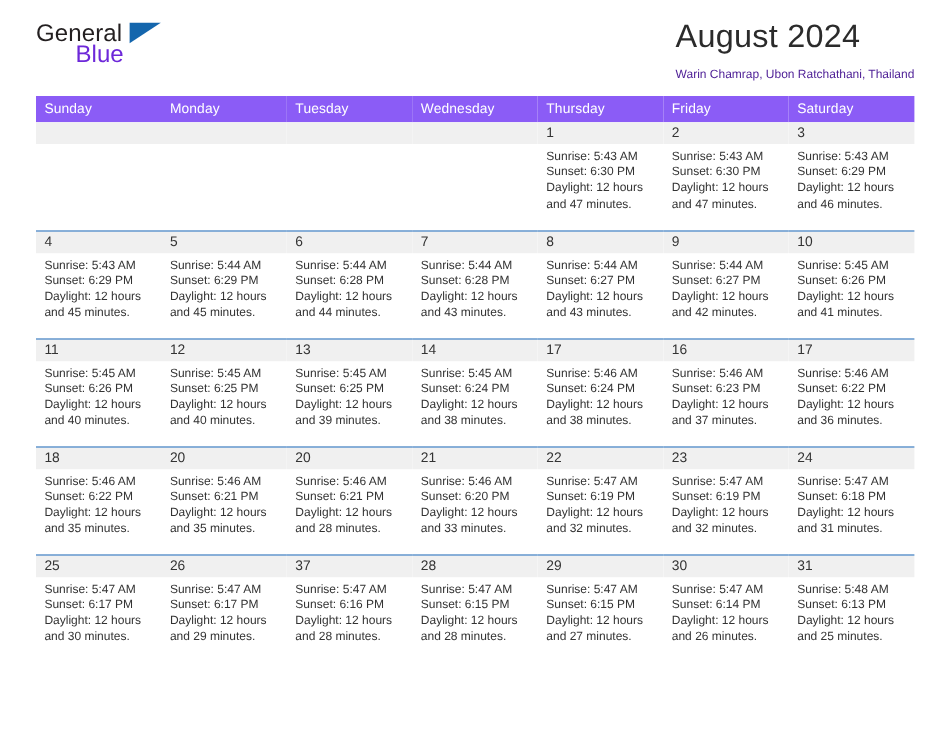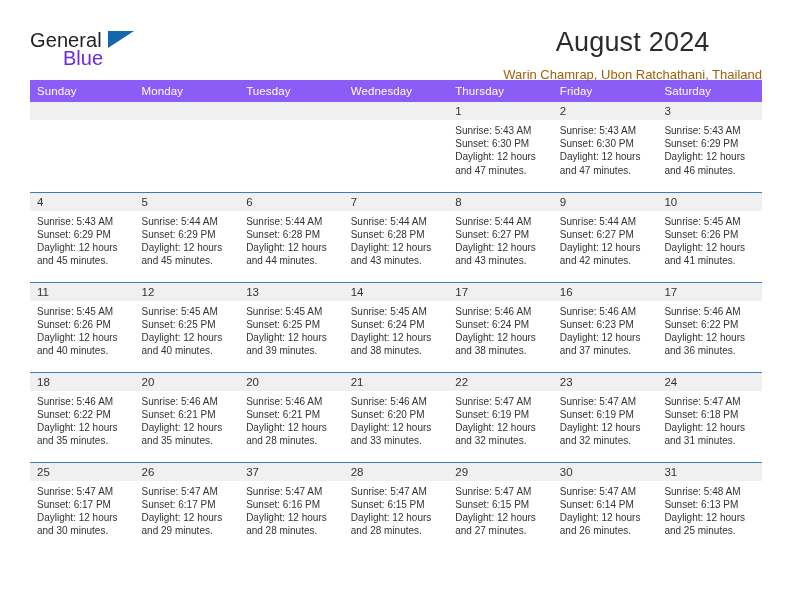--- a/index.html
+++ b/index.html
@@ -14,21 +14,21 @@
   .page {
     width: 792px;
     height: 612px;
     position: relative;
     padding: 0 30px;
   }
 
   
   .header {
     height: 80px;
-    padding-top: 24px;
+    padding-top: 12px;
     display: flex;
     align-items: flex-start;
     justify-content: space-between;
   }
   .brand {
     display: block;
     position: relative;
     width: 120px;
     padding-top: 6px;
   }
@@ -50,33 +50,33 @@
   .brand-triangle {
     position: absolute;
     left: 78px;
     top: 7px;
     width: 0;
     height: 0;
     border-left: 26px solid #1466ad;
     border-bottom: 17px solid transparent;
   }
   .title-block {
-    text-align: center;
+    text-align: left;
     padding-top: 2px;
   }
   .cal-title {
     font-size: 27px;
     font-weight: normal;
     color: #2b2b2b;
     line-height: 32px;
     letter-spacing: 0.2px;
   }
   .cal-subtitle {
-    font-size: 13px;
-    color: #a16207;
+    font-size: 10px;
+    color: #4c1d95;
     line-height: 20px;
     margin-top: 7px;
   }
 
   
   .calendar {
     width: 732px;
     border-collapse: collapse;
     table-layout: fixed;
   }

